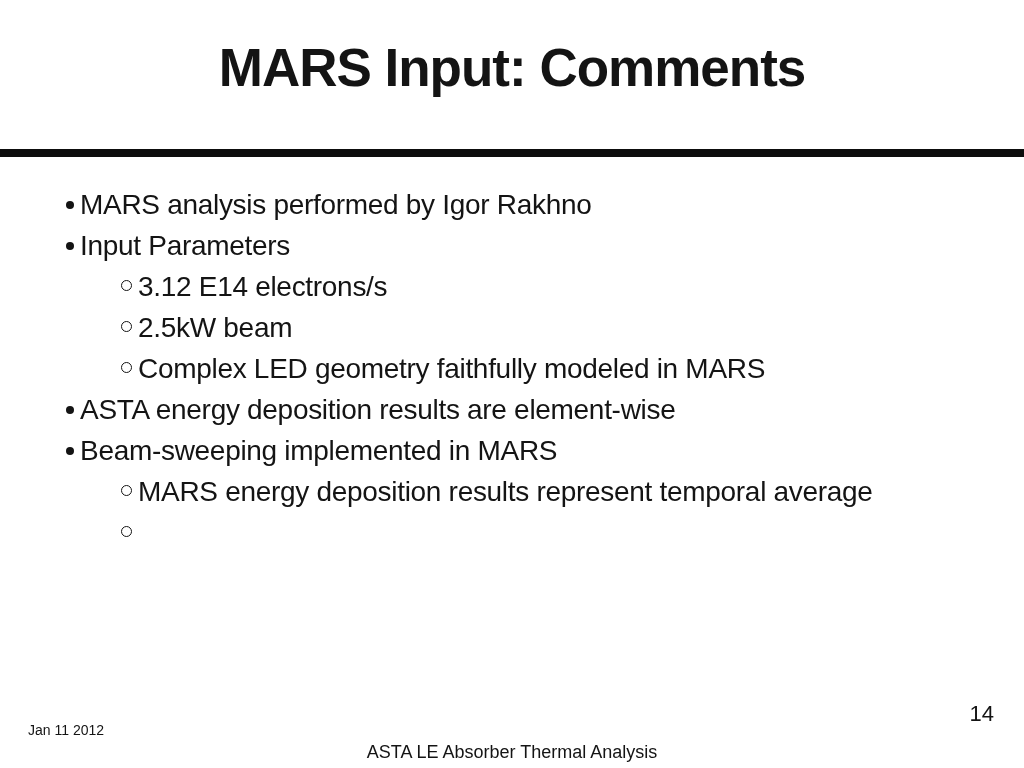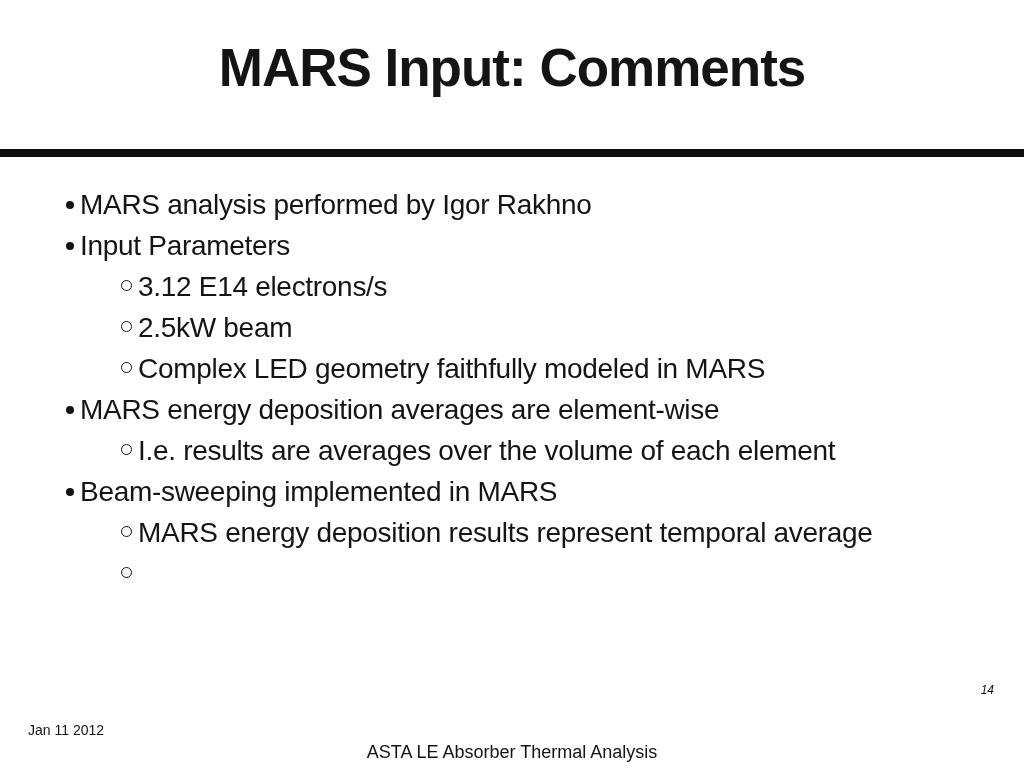--- a/index.html
+++ b/index.html
@@ -84,24 +84,23 @@
     left: 0;
     top: 741px;
     width: 100%;
     text-align: center;
     font-size: 18px;
     line-height: 22px;
   }
   .footer-page {
     position: absolute;
     right: 30px;
-    top: 680px;
-    font-size: 12px;
+    top: 704px;
+    font-size: 22px;
     line-height: 20px;
-    font-style: italic;
   }
 </style>
 </head>
 <body>
 
 <div class="slide">
 
   <div class="title">MARS Input: Comments</div>
 
   <div class="rule"></div>
@@ -129,27 +128,23 @@
       <span>2.5kW beam</span>
     </div>
 
     <div class="line lv2">
       <span class="marker"></span>
       <span>Complex LED geometry faithfully modeled in MARS</span>
     </div>
 
     <div class="line lv1">
       <span class="marker"></span>
-      <span>MARS energy deposition averages are element-wise</span>
+      <span>ASTA energy deposition results are element-wise</span>
     </div>
 
-    <div class="line lv2">
-      <span class="marker"></span>
-      <span>I.e. results are averages over the volume of each element</span>
-    </div>
 
     <div class="line lv1">
       <span class="marker"></span>
       <span>Beam-sweeping implemented in MARS</span>
     </div>
 
     <div class="line lv2">
       <span class="marker"></span>
       <span>MARS energy deposition results represent temporal average</span>
     </div>

